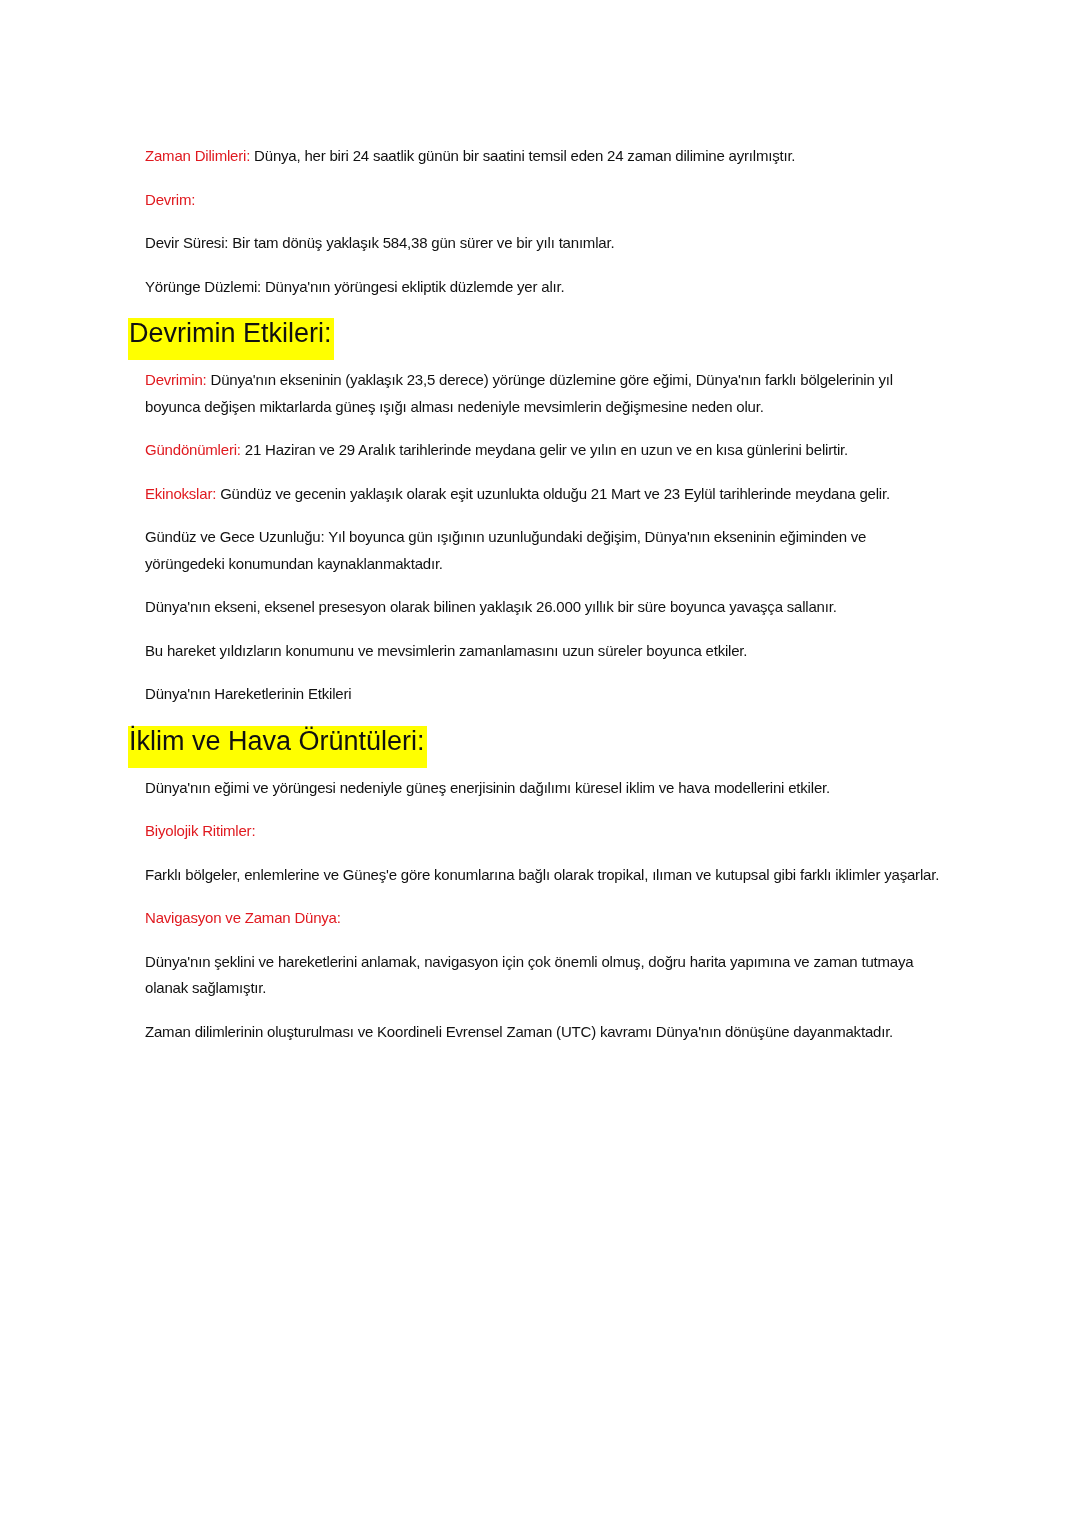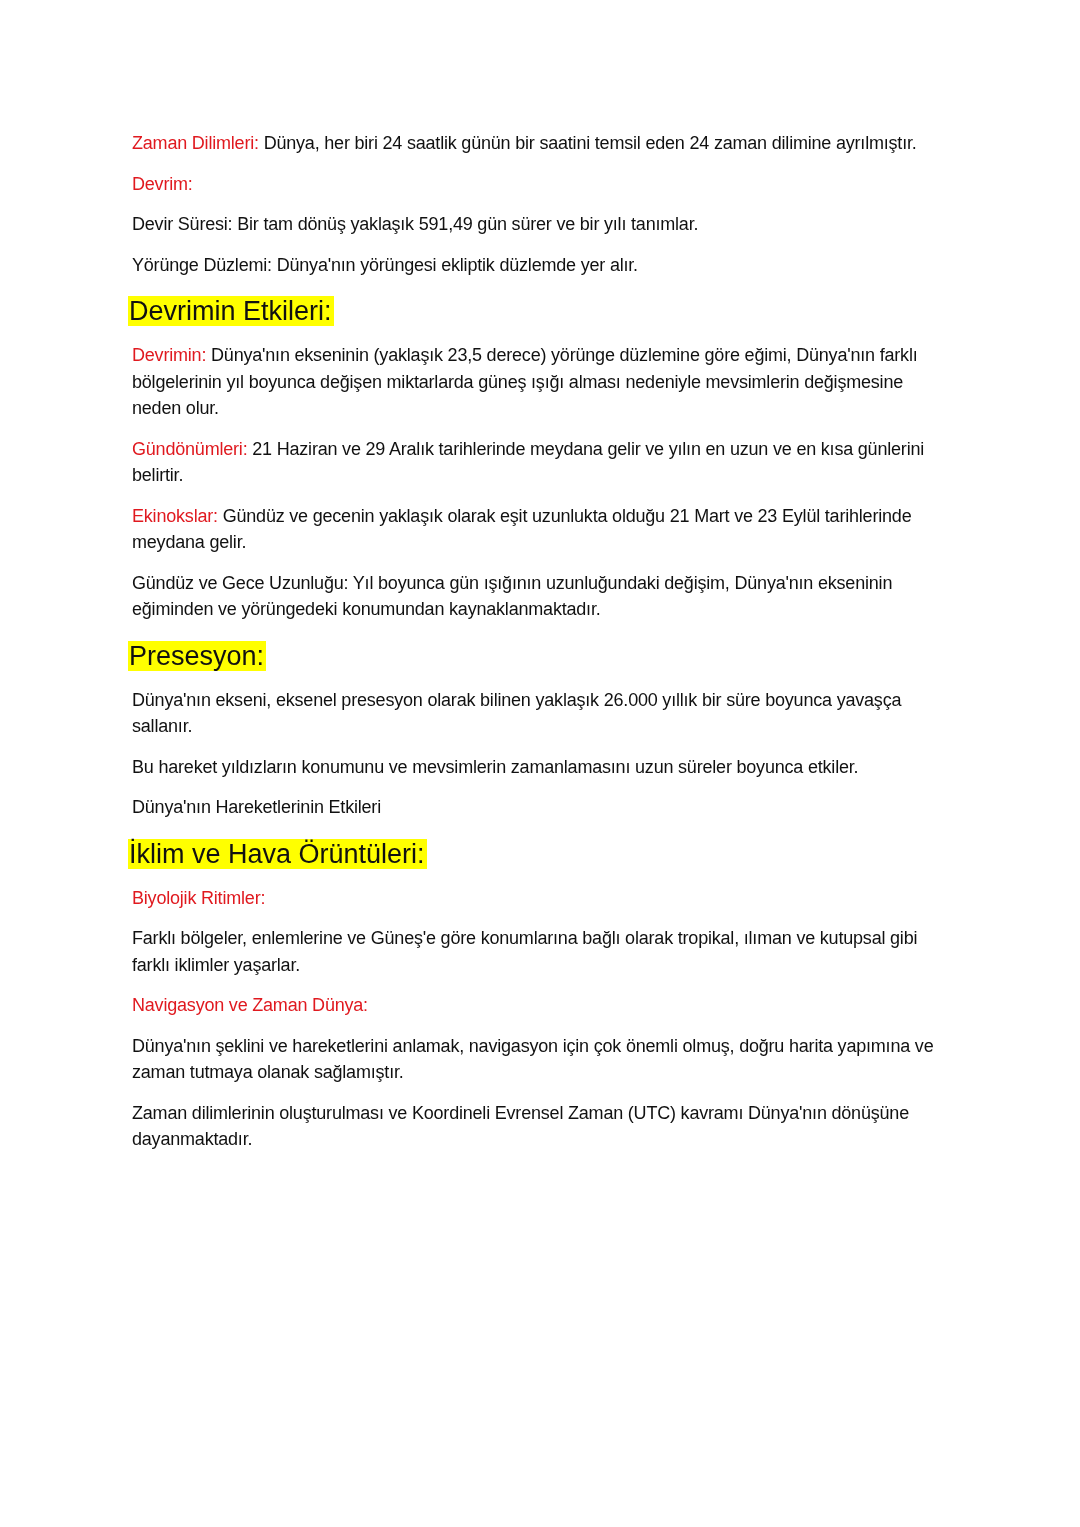--- a/index.html
+++ b/index.html
@@ -1,40 +1,40 @@
 <!DOCTYPE html>
 <html><head>
   <meta charset="utf-8">
   <style>
     html, body { margin: 0; padding: 0; background: #ffffff; }
     body { width: 1080px; height: 1527px; position: relative; overflow: hidden;
            font-family: "Liberation Sans", sans-serif; color: #111111; }
     .page { position: absolute; left: 128px; top: 126px; width: 830px; }
-    p { margin: 4px; font-size: 18px; line-height: 26.5px; letter-spacing: -0.2px; }
+    p { margin: 17px; font-size: 15px; line-height: 26.5px; letter-spacing: -0.2px; }
     .lbl { color: #e0191f; }
     h2 { margin: 0; font-weight: normal; font-size: 27px; line-height: 34px; }
-    h2 span { background: #ffff00; padding: 0 2px 0 1px; }
+    h2 span { background: #ffff00; padding: 0 2px 12px 1px; }
     .blk { margin-bottom: 14px; }
   </style>
 </head>
 <body>
 
 <div class="page">
   <p class="blk"><span class="lbl">Zaman Dilimleri:</span><span> Dünya, her biri 24 saatlik günün bir saatini temsil eden 24 zaman dilimine ayrılmıştır.</span></p>
   <p class="blk"><span class="lbl">Devrim:</span></p>
-  <p class="blk">Devir Süresi: Bir tam dönüş yaklaşık 591,49 gün sürer ve bir yılı tanımlar.</p>
+  <p class="blk">Devir Süresi: Bir tam dönüş yaklaşık 584,38 gün sürer ve bir yılı tanımlar.</p>
   <p class="blk" style="margin-bottom:16px">Yörünge Düzlemi: Dünya'nın yörüngesi ekliptik düzlemde yer alır.</p>
   <h2 class="blk"><span>Devrimin Etkileri:</span></h2>
   <p class="blk"><span class="lbl">Devrimin:</span><span> Dünya'nın ekseninin (yaklaşık 23,5 derece) yörünge düzlemine göre eğimi, Dünya'nın farklı bölgelerinin yıl boyunca değişen miktarlarda güneş ışığı alması nedeniyle mevsimlerin değişmesine neden olur.</span></p>
   <p class="blk"><span class="lbl">Gündönümleri:</span><span> 21 Haziran ve 29 Aralık tarihlerinde meydana gelir ve yılın en uzun ve en kısa günlerini belirtir.</span></p>
   <p class="blk"><span class="lbl">Ekinokslar:</span><span> Gündüz ve gecenin yaklaşık olarak eşit uzunlukta olduğu 21 Mart ve 23 Eylül tarihlerinde meydana gelir.</span></p>
   <p class="blk" style="margin-bottom:16px">Gündüz ve Gece Uzunluğu: Yıl boyunca gün ışığının uzunluğundaki değişim, Dünya'nın ekseninin eğiminden ve yörüngedeki konumundan kaynaklanmaktadır.</p>
-  <h2 class="blk"><span>Presesyon:</span></h2>
   <p class="blk">Dünya'nın ekseni, eksenel presesyon olarak bilinen yaklaşık 26.000 yıllık bir süre boyunca yavaşça sallanır.</p>
   <p class="blk">Bu hareket yıldızların konumunu ve mevsimlerin zamanlamasını uzun süreler boyunca etkiler.</p>
   <p class="blk" style="margin-bottom:16px">Dünya'nın Hareketlerinin Etkileri</p>
   <h2 class="blk"><span>İklim ve Hava Örüntüleri:</span></h2>
+  <p class="blk">Dünya'nın eğimi ve yörüngesi nedeniyle güneş enerjisinin dağılımı küresel iklim ve hava modellerini etkiler.</p>
   <p class="blk"><span class="lbl">Biyolojik Ritimler:</span></p>
   <p class="blk">Farklı bölgeler, enlemlerine ve Güneş'e göre konumlarına bağlı olarak tropikal, ılıman ve kutupsal gibi farklı iklimler yaşarlar.</p>
   <p class="blk"><span class="lbl">Navigasyon ve Zaman Dünya:</span></p>
   <p class="blk">Dünya'nın şeklini ve hareketlerini anlamak, navigasyon için çok önemli olmuş, doğru harita yapımına ve zaman tutmaya olanak sağlamıştır.</p>
   <p class="blk">Zaman dilimlerinin oluşturulması ve Koordineli Evrensel Zaman (UTC) kavramı Dünya'nın dönüşüne dayanmaktadır.</p>
 </div>
 
 </body></html>

